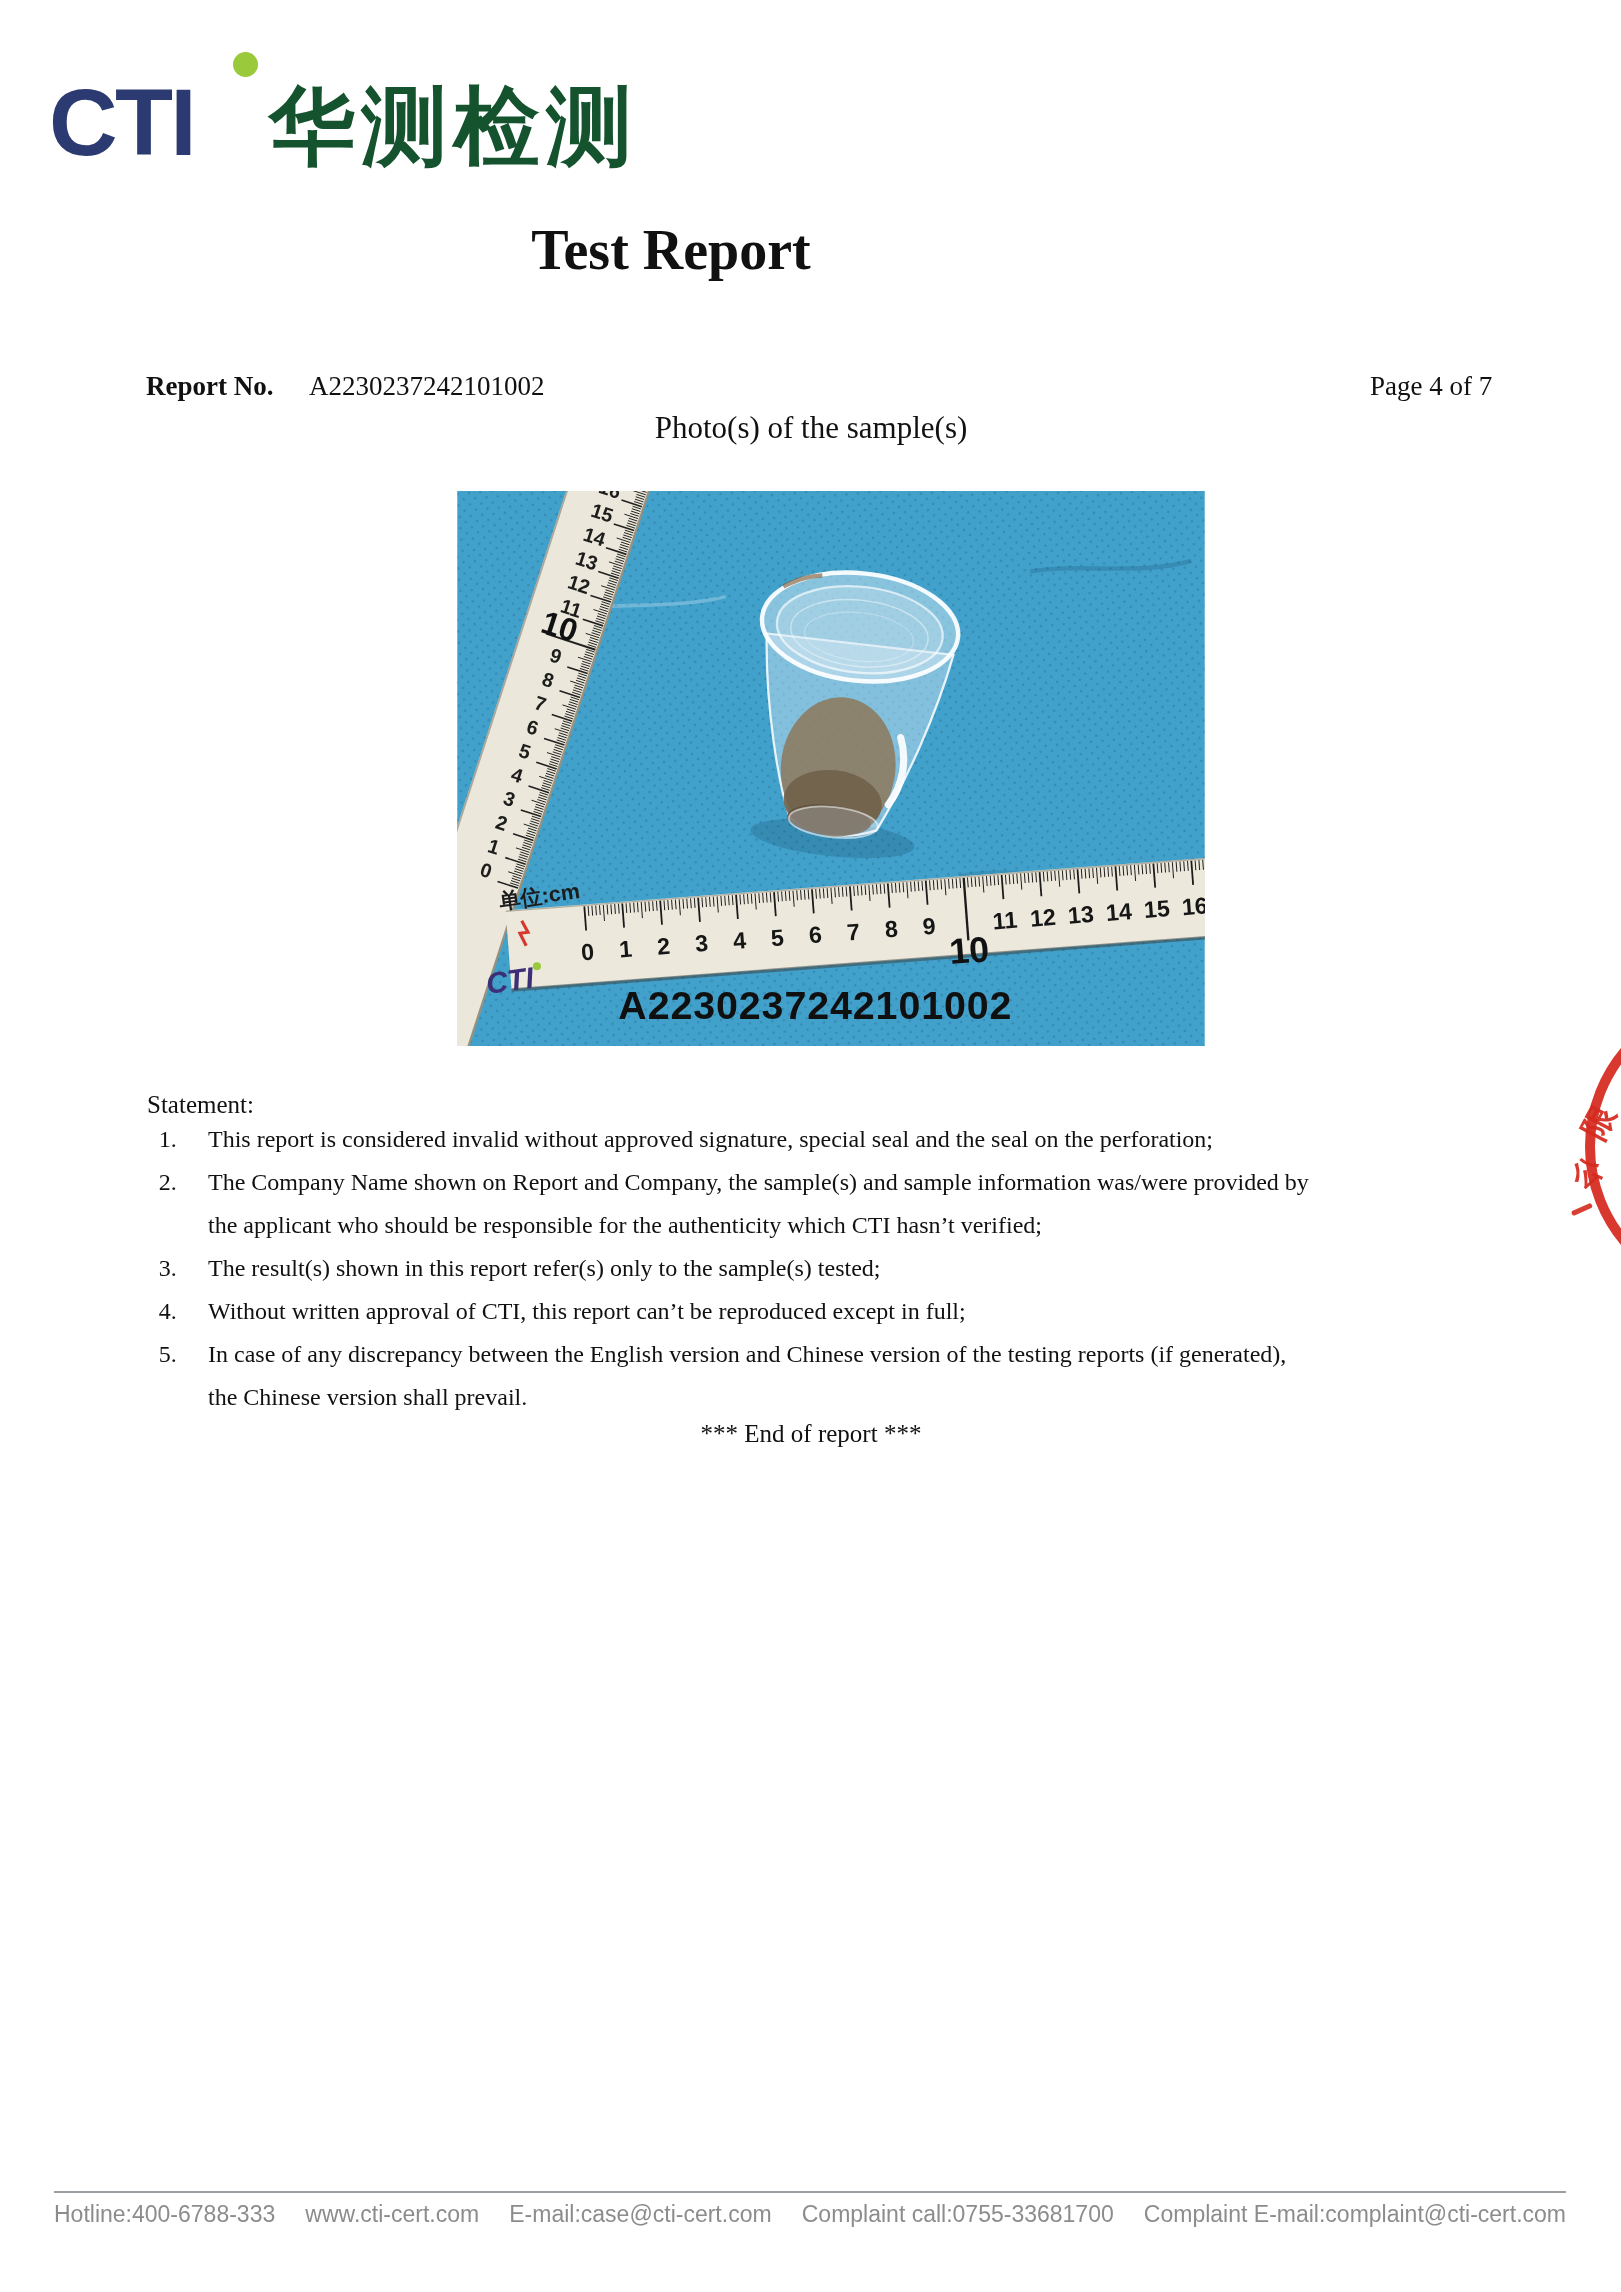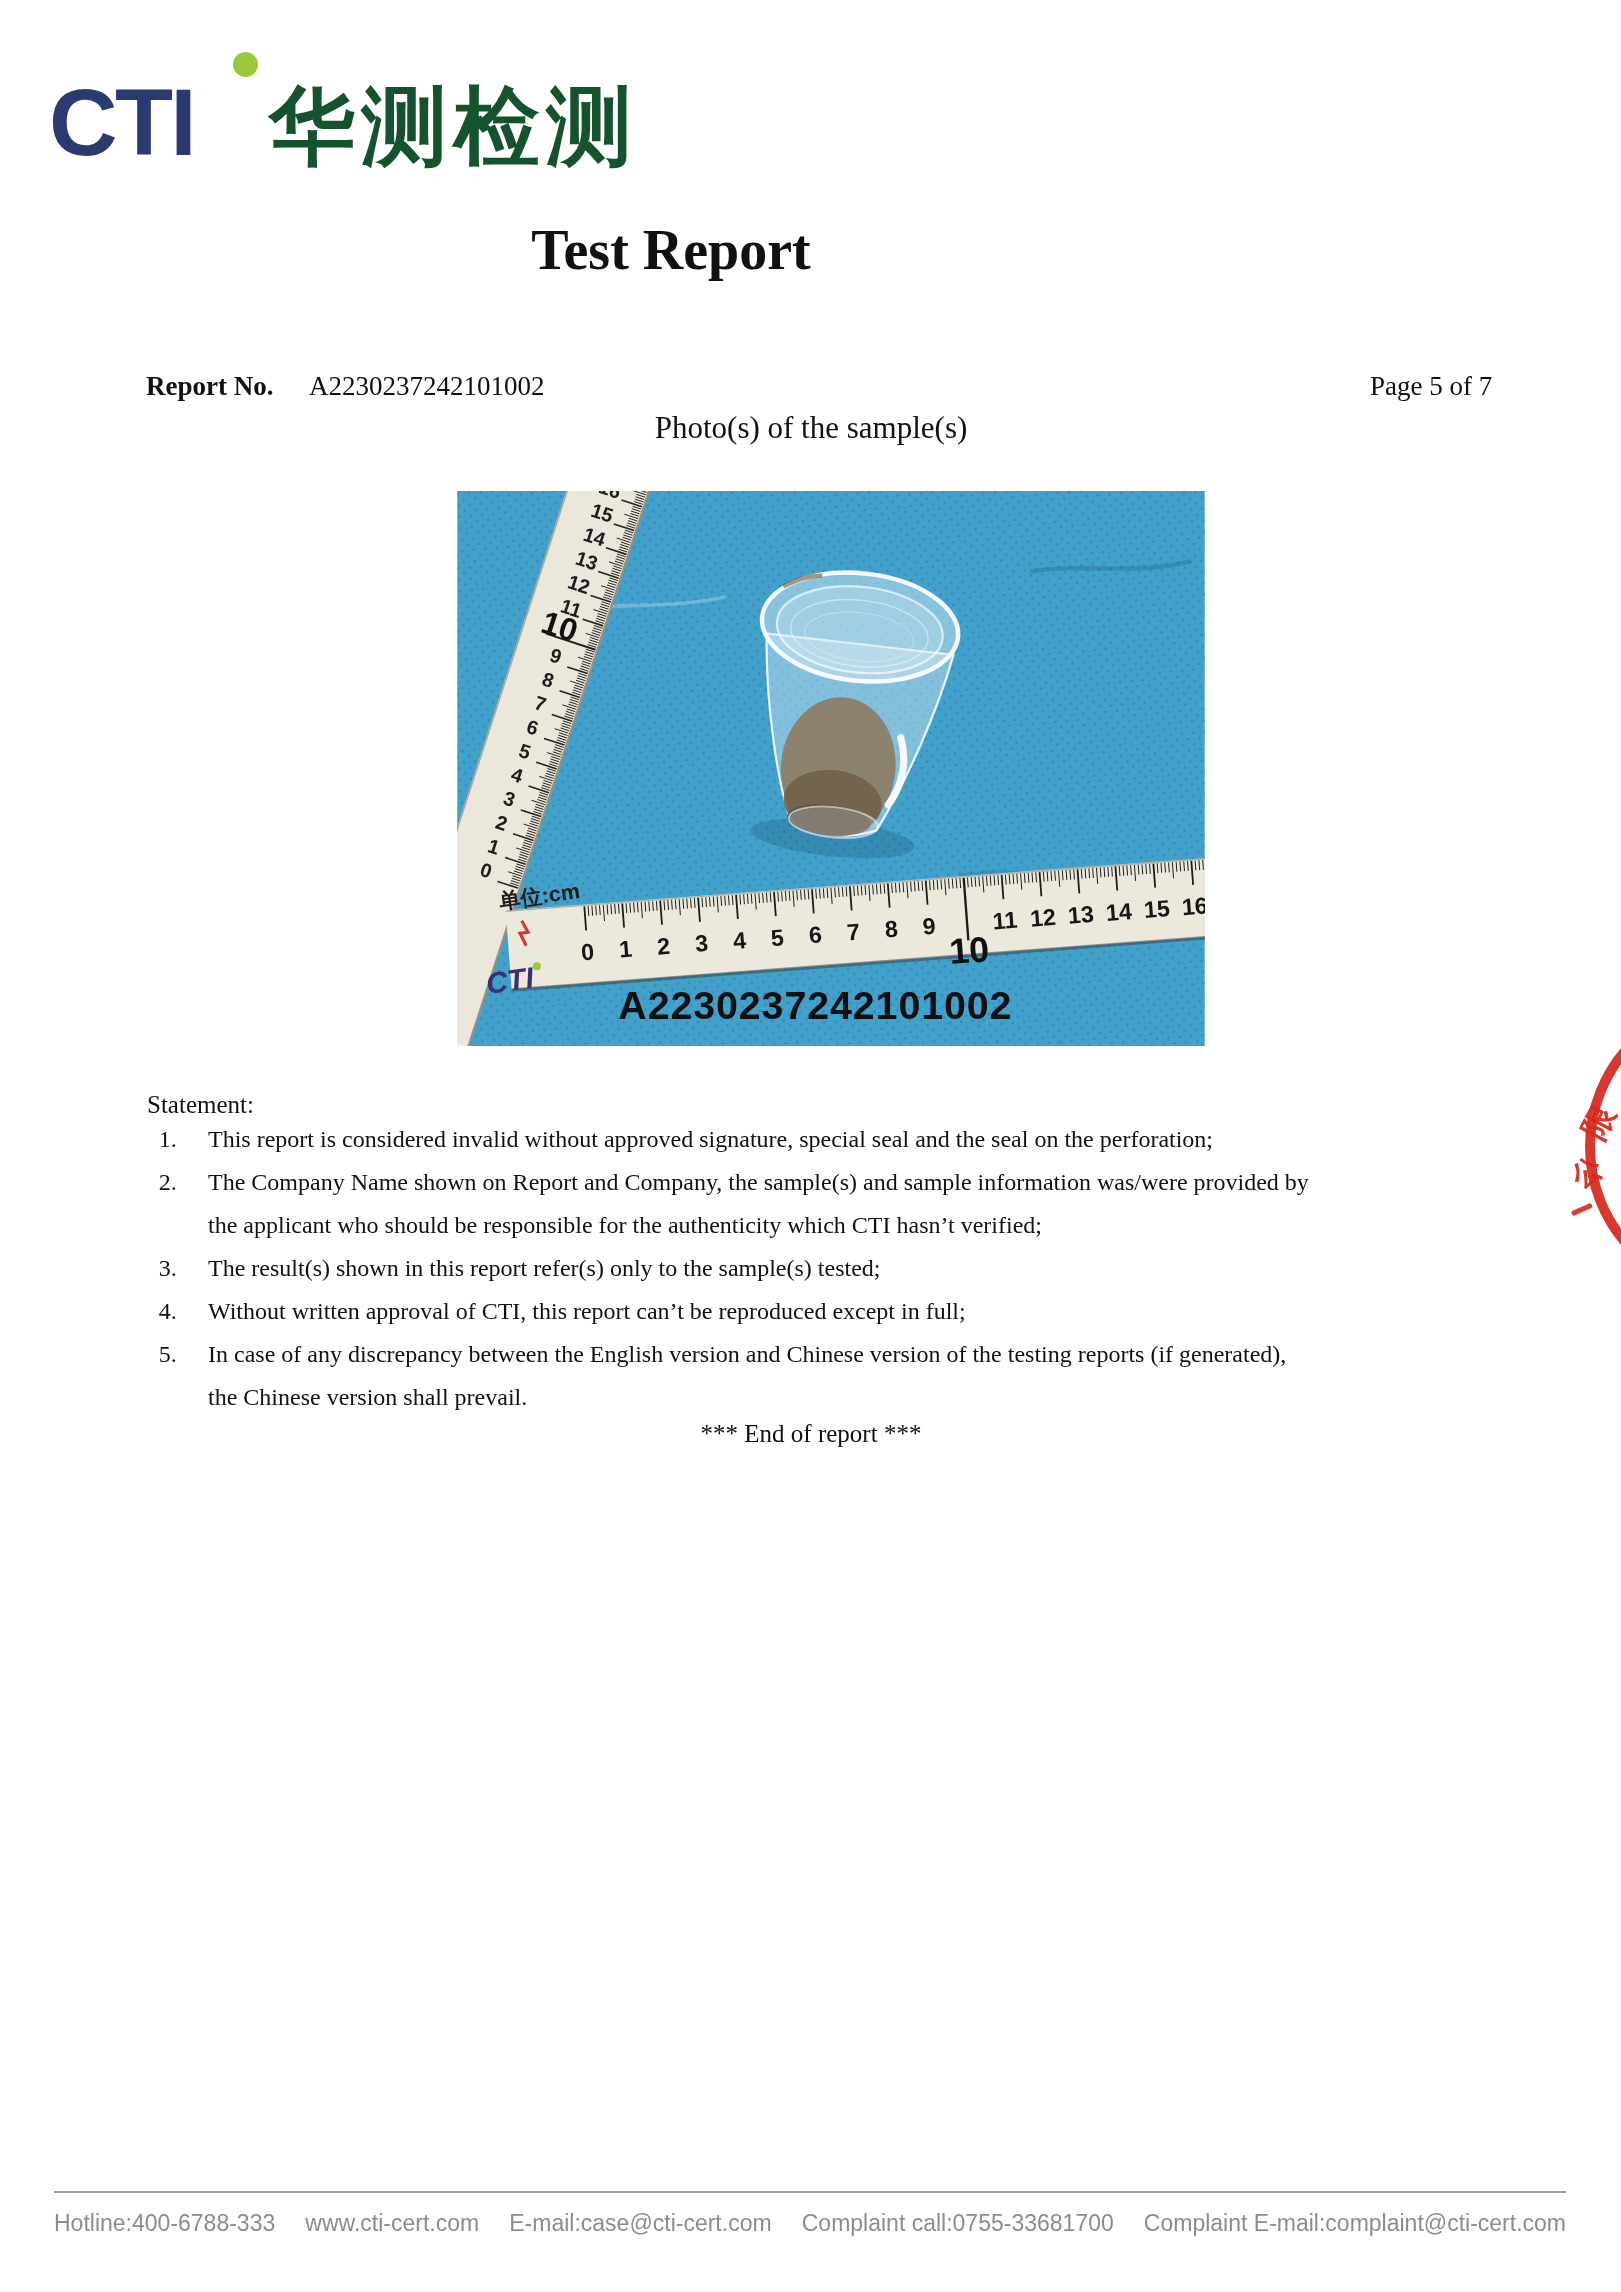--- a/index.html
+++ b/index.html
@@ -60,42 +60,42 @@
   .seal-char{
     position:absolute;color:#d5291d;font-weight:bold;
     font-family:"Liberation Sans",sans-serif;opacity:.92;
   }
   .seal-char.c1{left:25px;top:115px;font-size:33px;transform:rotate(-62deg);}
   .seal-char.c2{left:14.3px;top:167px;font-size:30px;transform:rotate(-34deg);}
   .seal-stroke{position:absolute;left:12.5px;top:222px;width:21.5px;height:5.4px;background:#d5291d;border-radius:2.7px;transform:rotate(-24deg);opacity:.9;}
   
   .footer{
     position:absolute;left:54px;top:2191px;width:1512px;
-    border-top:2.7px solid #9ba0a4;padding-top:17px;
+    border-top:2.7px solid #9ba0a4;padding-top:8px;
     display:flex;justify-content:space-between;
     font-family:"Liberation Sans",sans-serif;font-size:23px;color:#8c8c8c;
   }
 </style>
 </head>
 <body>
 
 <div class="page">
 
   <div class="logo">
     <span class="logo-cti">CTI</span>
     <span class="logo-dot"></span>
     <span class="logo-cn">华测检测</span>
   </div>
 
   <div class="doc-title">Test Report</div>
 
   <div class="report-row">
     <span class="report-no-label">Report No.</span>
     <span class="report-no-value">A2230237242101002</span>
-    <span class="page-num">Page 5 of 7</span>
+    <span class="page-num">Page 4 of 7</span>
   </div>
 
   <div class="photo-heading">Photo(s) of the sample(s)</div>
 
   <div class="photo-box">
     <svg width="748" height="555" viewBox="0 0 835 620">
       <defs>
         <pattern id="fabric" width="9" height="9" patternUnits="userSpaceOnUse" patternTransform="rotate(40)">
           <circle cx="2.5" cy="2.5" r="1.4" fill="rgba(14,84,118,0.28)"></circle>
         </pattern>

